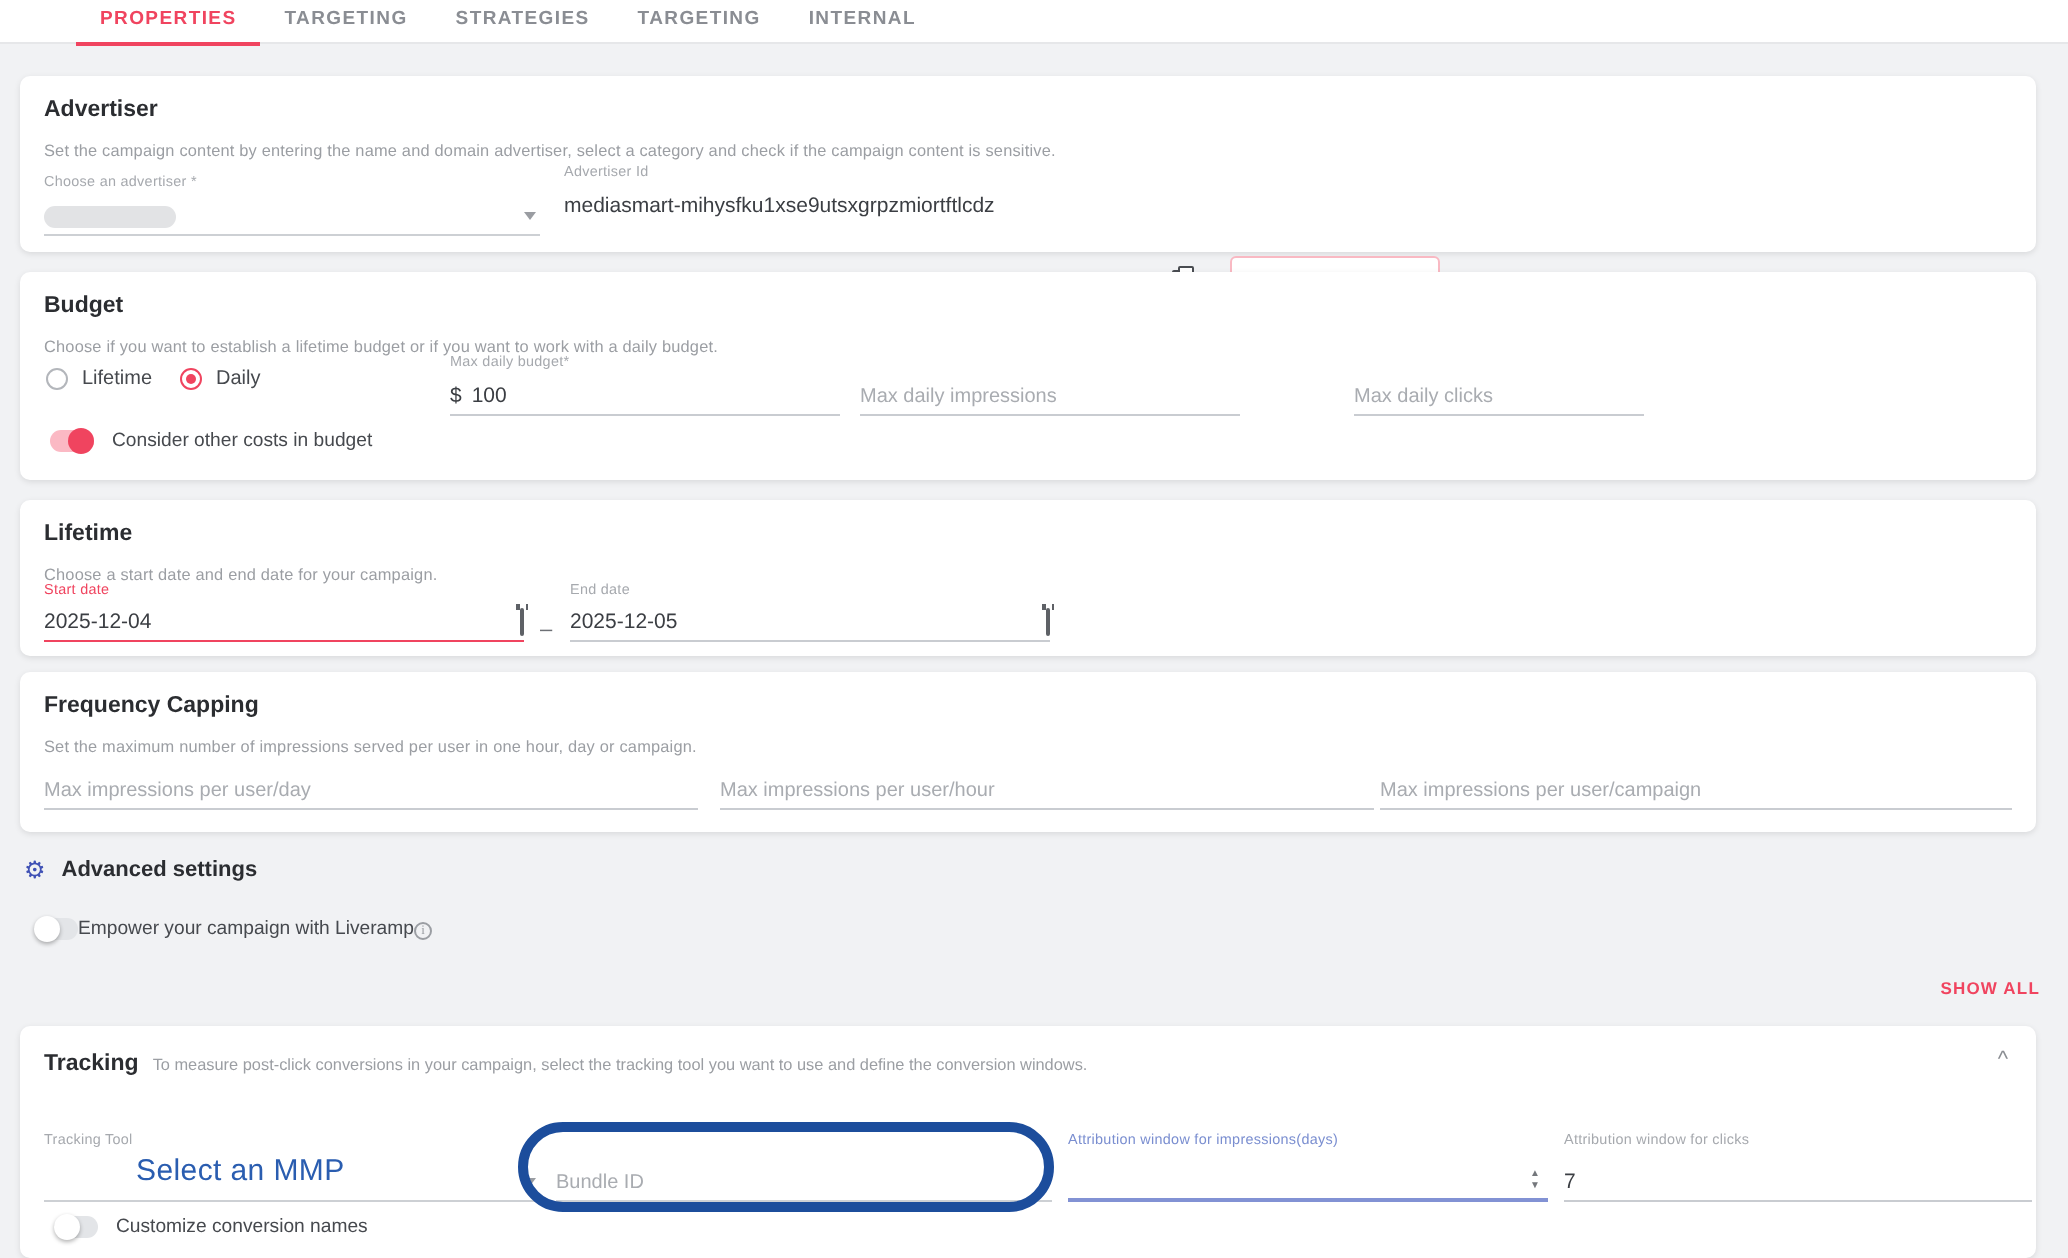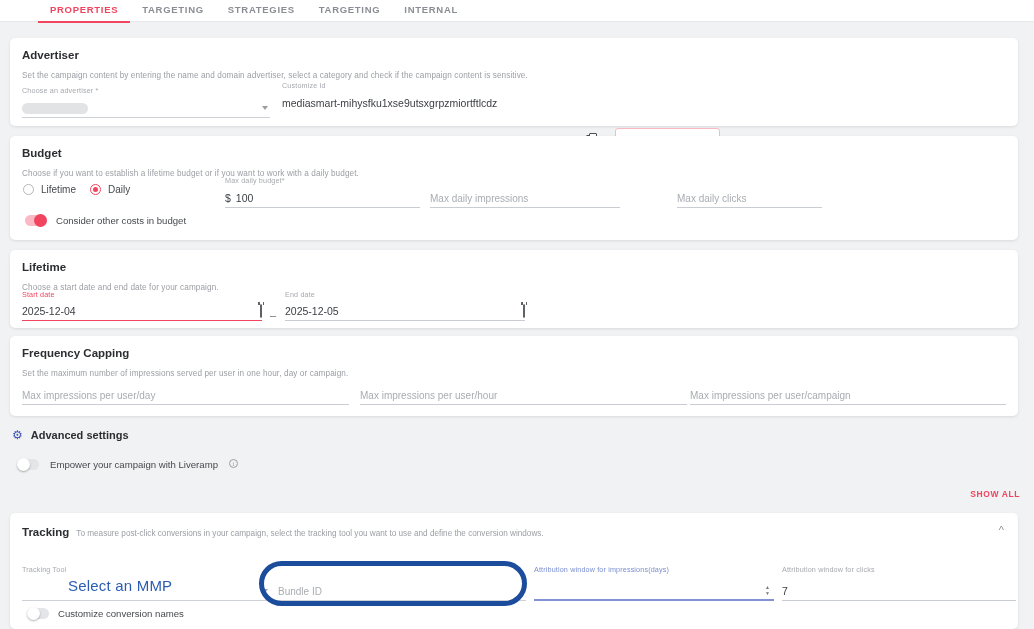--- a/index.html
+++ b/index.html
@@ -117,21 +117,21 @@
 
     <div style="position:absolute;left:12px;top:48px;width:248px;">
       <div class="flabel">Choose an advertiser *</div>
       <div class="finput plain" style="margin-top:4px;">
         <div class="redact"></div>
         <div class="caret"></div>
       </div>
     </div>
 
     <div style="position:absolute;left:272px;top:43px;width:290px;">
-      <div class="flabel">Customize Id</div>
+      <div class="flabel">Advertiser Id</div>
       <div style="margin-top:7px;font-size:10.5px;color:#3b3e43;">mediasmart-mihysfku1xse9utsxgrpzmiortftlcdz</div>
     </div>
 
     <div style="position:absolute;left:576px;top:95px;" class="copy-ico"></div>
 
     <button class="btn-outline" style="position:absolute;left:605px;top:90px;">NEW ADVERTISER</button>
   </div>
 
   <div class="card" style="top:136px;height:104px;">
     <div style="position:absolute;left:12px;top:11px;" class="card-title">Budget</div>
@@ -216,21 +216,21 @@
         <span class="ph">Max impressions per user/campaign</span>
       </div>
     </div>
   </div>
 
   <div style="position:absolute;left:12px;top:429px;display:flex;align-items:center;gap:8px;">
     <span class="gear">⚙</span>
     <span style="font-size:11px;font-weight:700;color:#2b2d31;">Advanced settings</span>
   </div>
 
-  <div style="position:absolute;left:17px;top:459px;display:flex;align-items:flex-start;gap:11px;">
+  <div style="position:absolute;left:17px;top:459px;display:flex;align-items:flex-end;gap:0;">
     <div class="toggle off"></div>
     <span class="tg-lbl">Empower your campaign with Liveramp</span>
     <span class="info-ico">i</span>
   </div>
 
   <div class="showall" style="position:absolute;right:14px;top:489px;">SHOW ALL</div>
 
   <div class="card" style="top:513px;height:116px;">
     <div style="position:absolute;left:12px;top:13px;display:flex;align-items:baseline;gap:7px;">
       <span class="card-title">Tracking</span>

